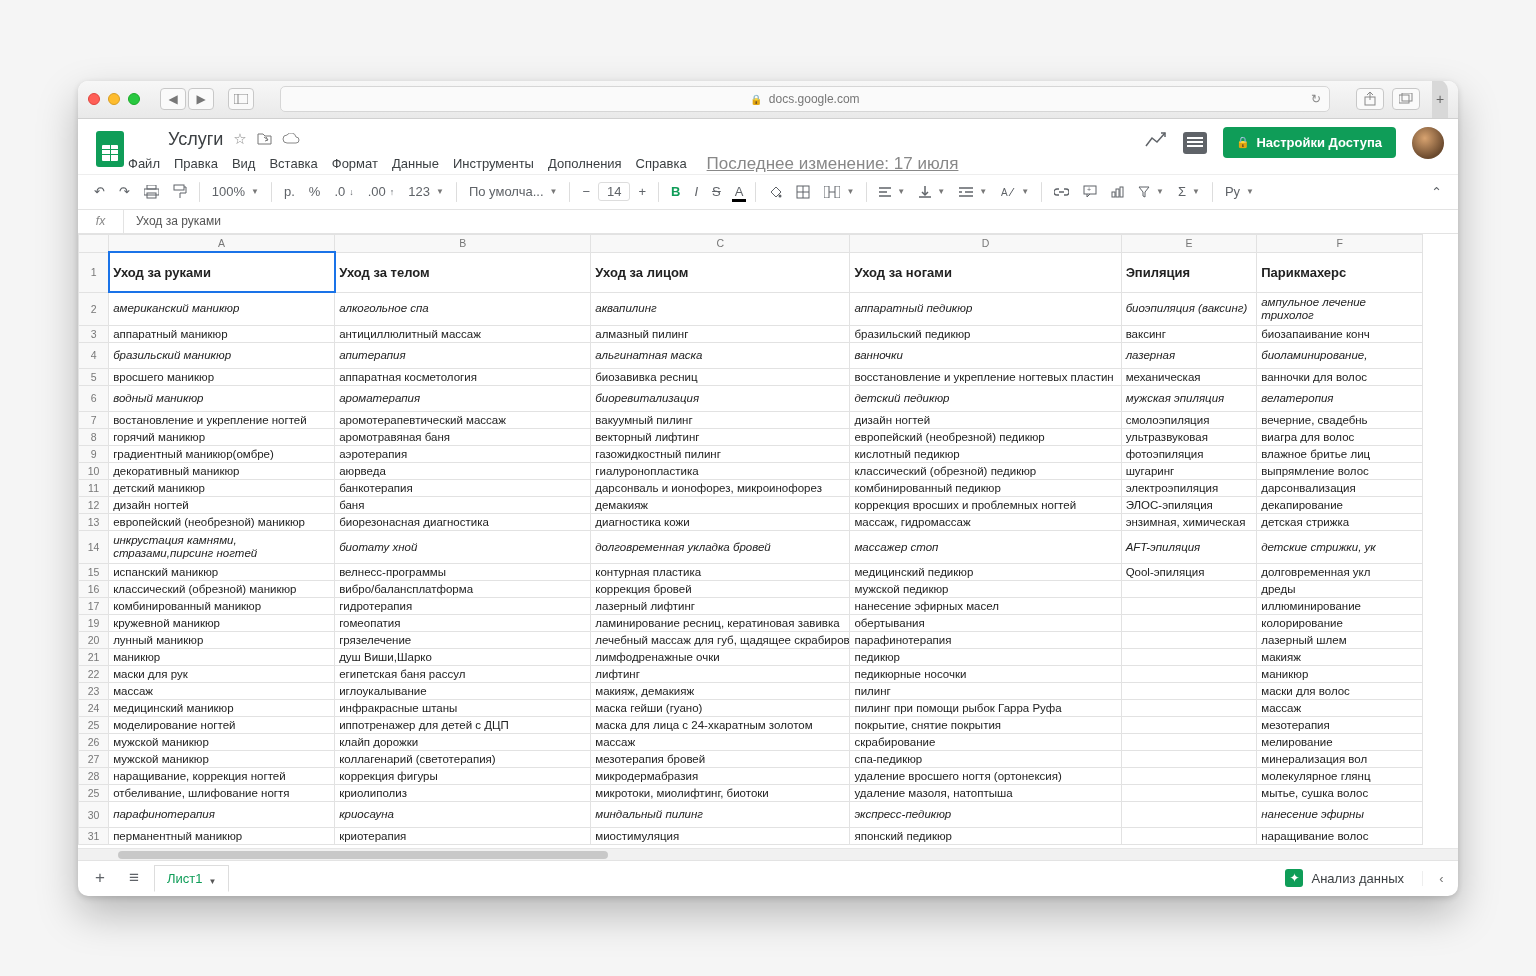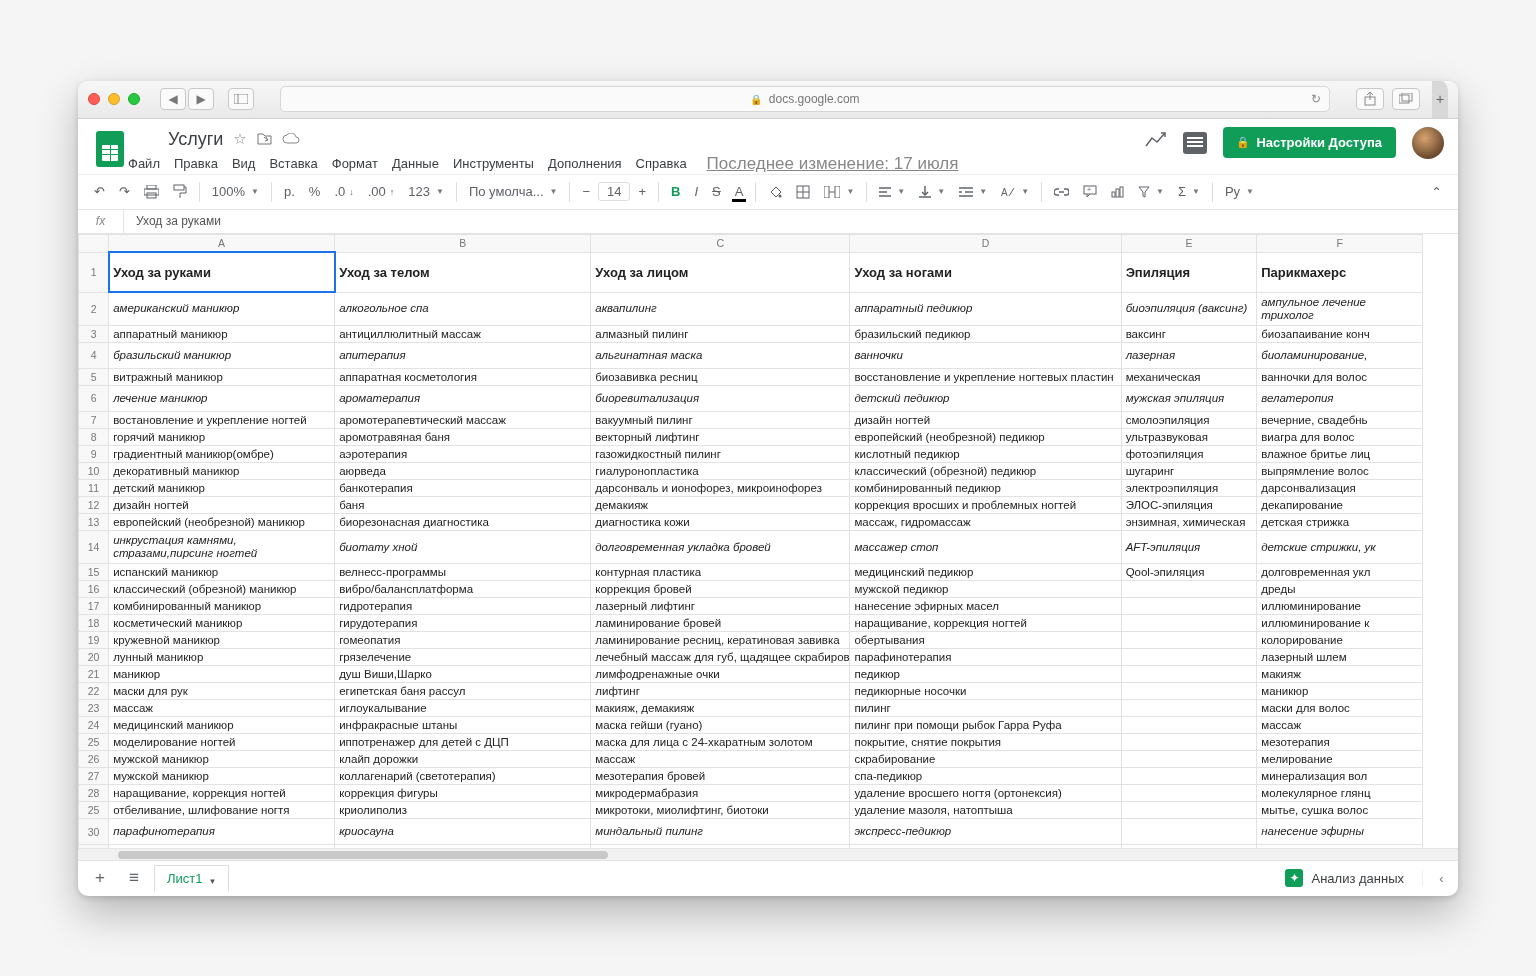--- a/index.html
+++ b/index.html
@@ -381,30 +381,30 @@
             <th class="rowhdr">4</th>
             <td>бразильский маникюр</td>
             <td>апитерапия</td>
             <td>альгинатная маска</td>
             <td>ванночки</td>
             <td>лазерная</td>
             <td class="col-F-cell">биоламинирование,</td>
           </tr>
           <tr>
             <th class="rowhdr">5</th>
-            <td>витражный маникюр</td>
+            <td>вросшего маникюр</td>
             <td>аппаратная косметология</td>
             <td>биозавивка ресниц</td>
             <td>восстановление и укрепление ногтевых пластин</td>
             <td>механическая</td>
             <td class="col-F-cell">ванночки для волос</td>
           </tr>
           <tr class="tall">
             <th class="rowhdr">6</th>
-            <td>лечение маникюр</td>
+            <td>водный маникюр</td>
             <td>ароматерапия</td>
             <td>биоревитализация</td>
             <td>детский педикюр</td>
             <td>мужская эпиляция</td>
             <td class="col-F-cell">велатеропия</td>
           </tr>
           <tr>
             <th class="rowhdr">7</th>
             <td>востановление и укрепление ногтей</td>
             <td>аромотерапевтический массаж</td>
@@ -497,29 +497,20 @@
           <tr>
             <th class="rowhdr">17</th>
             <td>комбинированный маникюр</td>
             <td>гидротерапия</td>
             <td>лазерный лифтинг</td>
             <td>нанесение эфирных масел</td>
             <td></td>
             <td class="col-F-cell">иллюминирование</td>
           </tr>
           <tr>
-            <th class="rowhdr">18</th>
-            <td>косметический маникюр</td>
-            <td>гирудотерапия</td>
-            <td>ламинирование бровей</td>
-            <td>наращивание, коррекция ногтей</td>
-            <td></td>
-            <td class="col-F-cell">иллюминирование к</td>
-          </tr>
-          <tr>
             <th class="rowhdr">19</th>
             <td>кружевной маникюр</td>
             <td>гомеопатия</td>
             <td>ламинирование ресниц, кератиновая завивка</td>
             <td>обертывания</td>
             <td></td>
             <td class="col-F-cell">колорирование</td>
           </tr>
           <tr>
             <th class="rowhdr">20</th>

